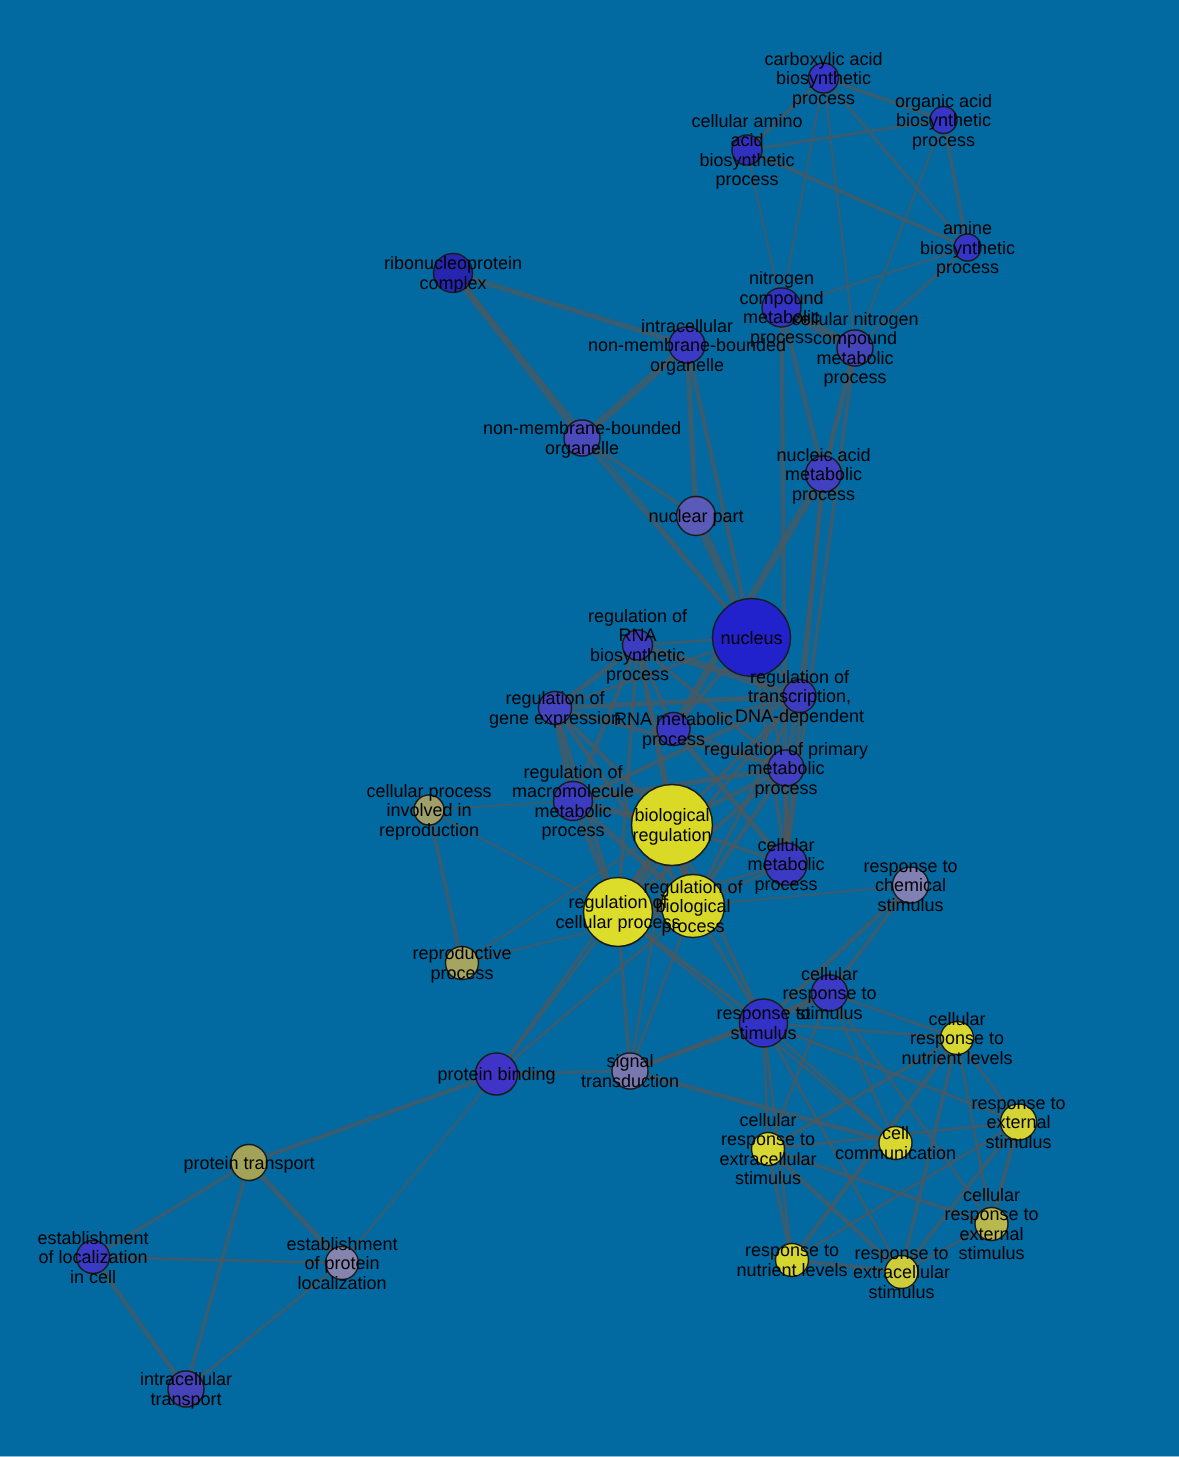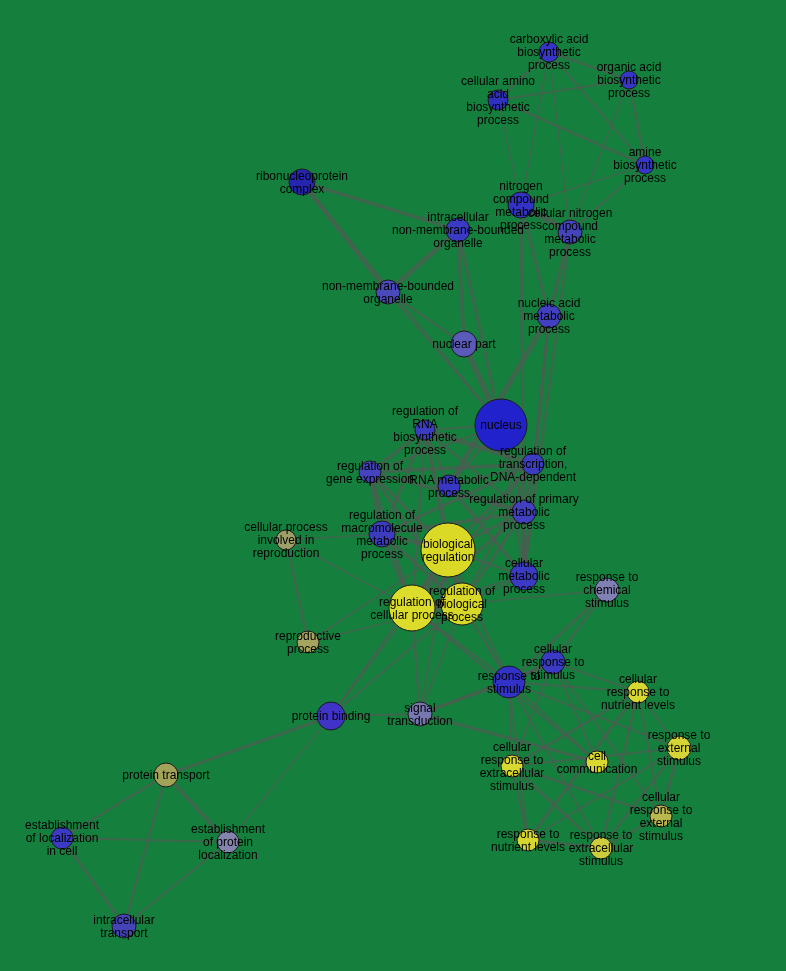--- a/index.html
+++ b/index.html
@@ -5,21 +5,21 @@
   html, body {
     margin: 0;
     padding: 0;
     background: #ffffff;
     font-family: "Liberation Sans", sans-serif;
   }
   .graph-wrap {
     position: relative;
     width: 786px;
     height: 971px;
-    background: #15803d;
+    background: #0369a1;
     overflow: hidden;
   }
   svg text {
     font-family: "Liberation Sans", sans-serif;
     font-size: 12px;
     fill: #000000;
     text-anchor: middle;
     pointer-events: none;
   }
   svg circle {

